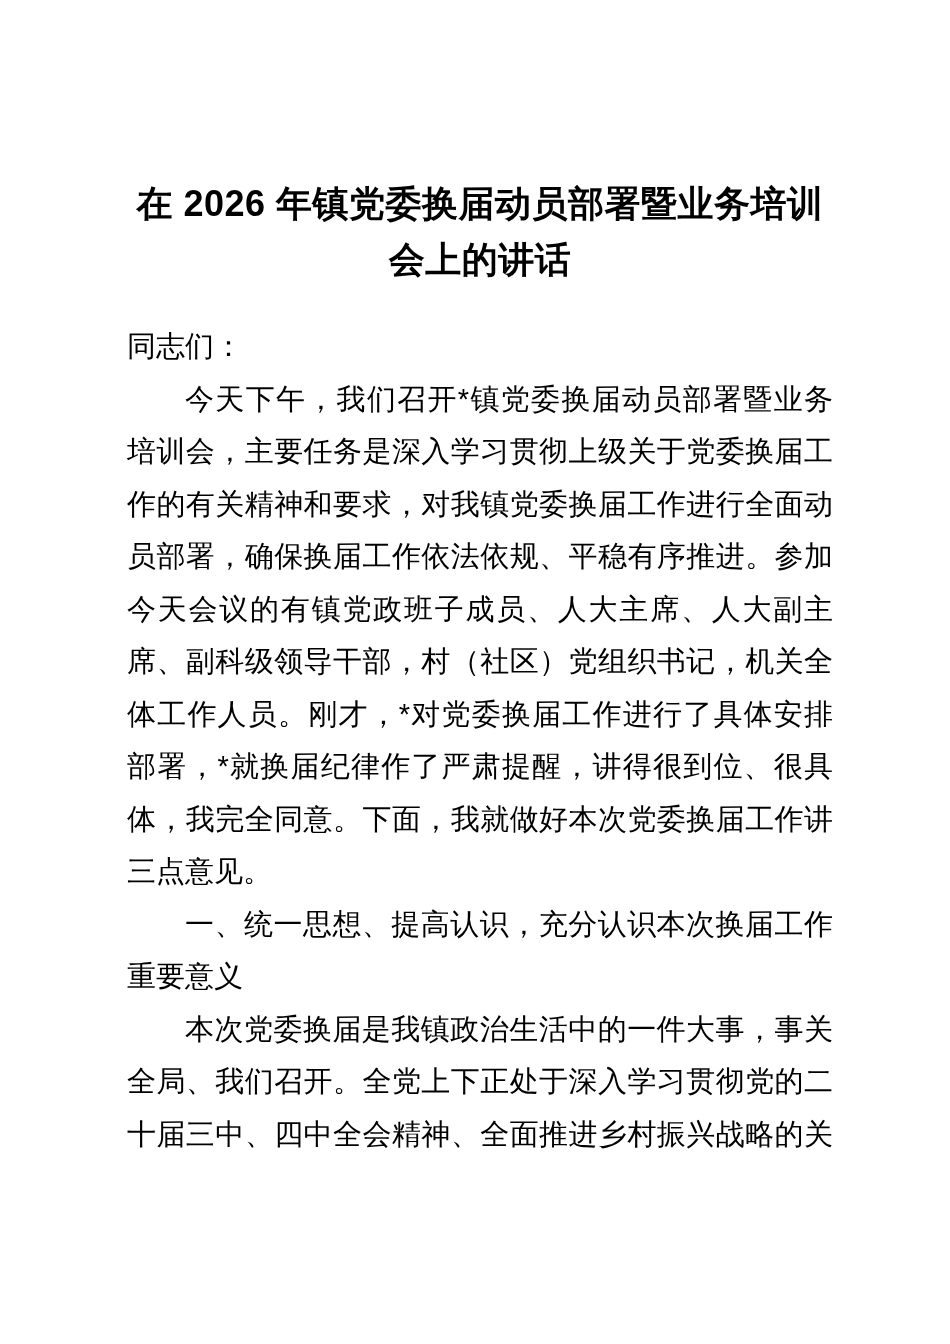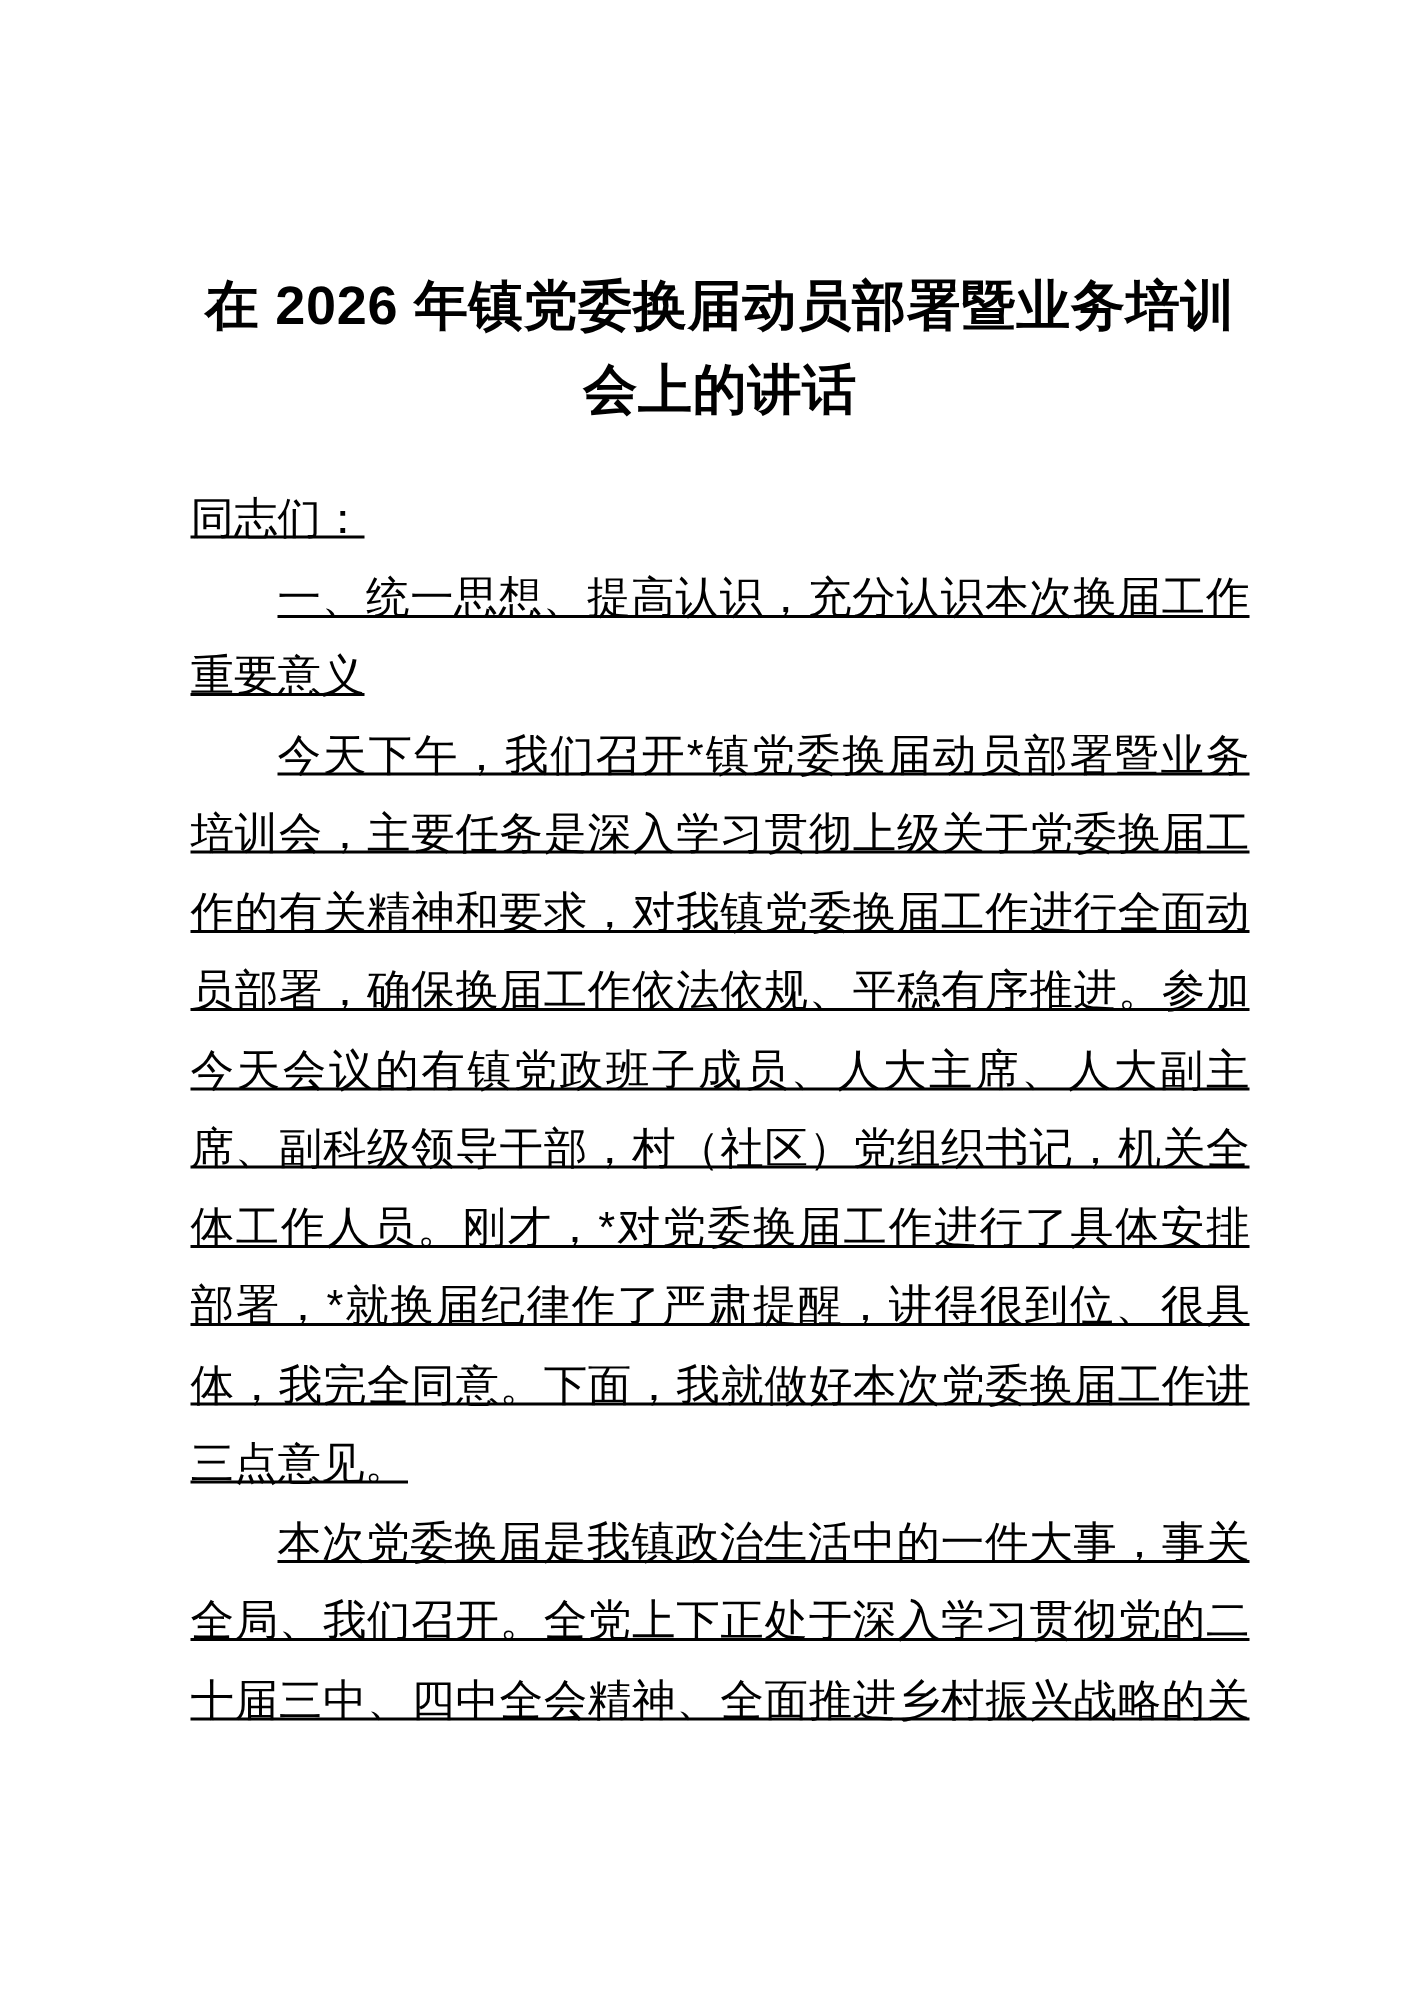--- a/index.html
+++ b/index.html
@@ -42,21 +42,20 @@
   
   .para {
     margin: 0;
     padding: 0;
     font-size: 29px;
     line-height: 52.5px;
     text-align: justify;
     text-justify: inter-character;
     word-break: break-all;
     letter-spacing: 0px;
-    text-decoration: underline;
   }
   .para.indent {
     text-indent: 58px;
   }
   .para.no-indent {
     text-indent: 0;
   }
   .spacer-title-body { height: 32px; }
 
   
@@ -69,21 +68,21 @@
 
 <div class="page">
   <div class="content">
 
     <h1 class="doc-title">在 2026 年镇党委换届动员部署暨业务培训会上的讲话</h1>
 
     <div class="spacer-title-body"></div>
 
     <p class="para no-indent">同志们：</p>
 
+    <p class="para indent">今天下午，我们召开*镇党委换届动员部署暨业务培训会，主要任务是深入学习贯彻上级关于党委换届工作的有关精神和要求，对我镇党委换届工作进行全面动员部署，确保换届工作依法依规、平稳有序推进。参加今天会议的有镇党政班子成员、人大主席、人大副主席、副科级领导干部，村（社区）党组织书记，机关全体工作人员。刚才，*对党委换届工作进行了具体安排部署，*就换届纪律作了严肃提醒，讲得很到位、很具体，我完全同意。下面，我就做好本次党委换届工作讲三点意见。</p>
+
     <p class="para indent heading">一、统一思想、提高认识，充分认识本次换届工作重要意义</p>
-
-    <p class="para indent">今天下午，我们召开*镇党委换届动员部署暨业务培训会，主要任务是深入学习贯彻上级关于党委换届工作的有关精神和要求，对我镇党委换届工作进行全面动员部署，确保换届工作依法依规、平稳有序推进。参加今天会议的有镇党政班子成员、人大主席、人大副主席、副科级领导干部，村（社区）党组织书记，机关全体工作人员。刚才，*对党委换届工作进行了具体安排部署，*就换届纪律作了严肃提醒，讲得很到位、很具体，我完全同意。下面，我就做好本次党委换届工作讲三点意见。</p>
 
     <p class="para indent">本次党委换届是我镇政治生活中的一件大事，事关全局、我们召开。全党上下正处于深入学习贯彻党的二十届三中、四中全会精神、全面推进乡村振兴战略的关键时期，做好这次换届工作意义重大、影响深远。</p>
 
 
   </div>
 </div>
 
 </body></html>

